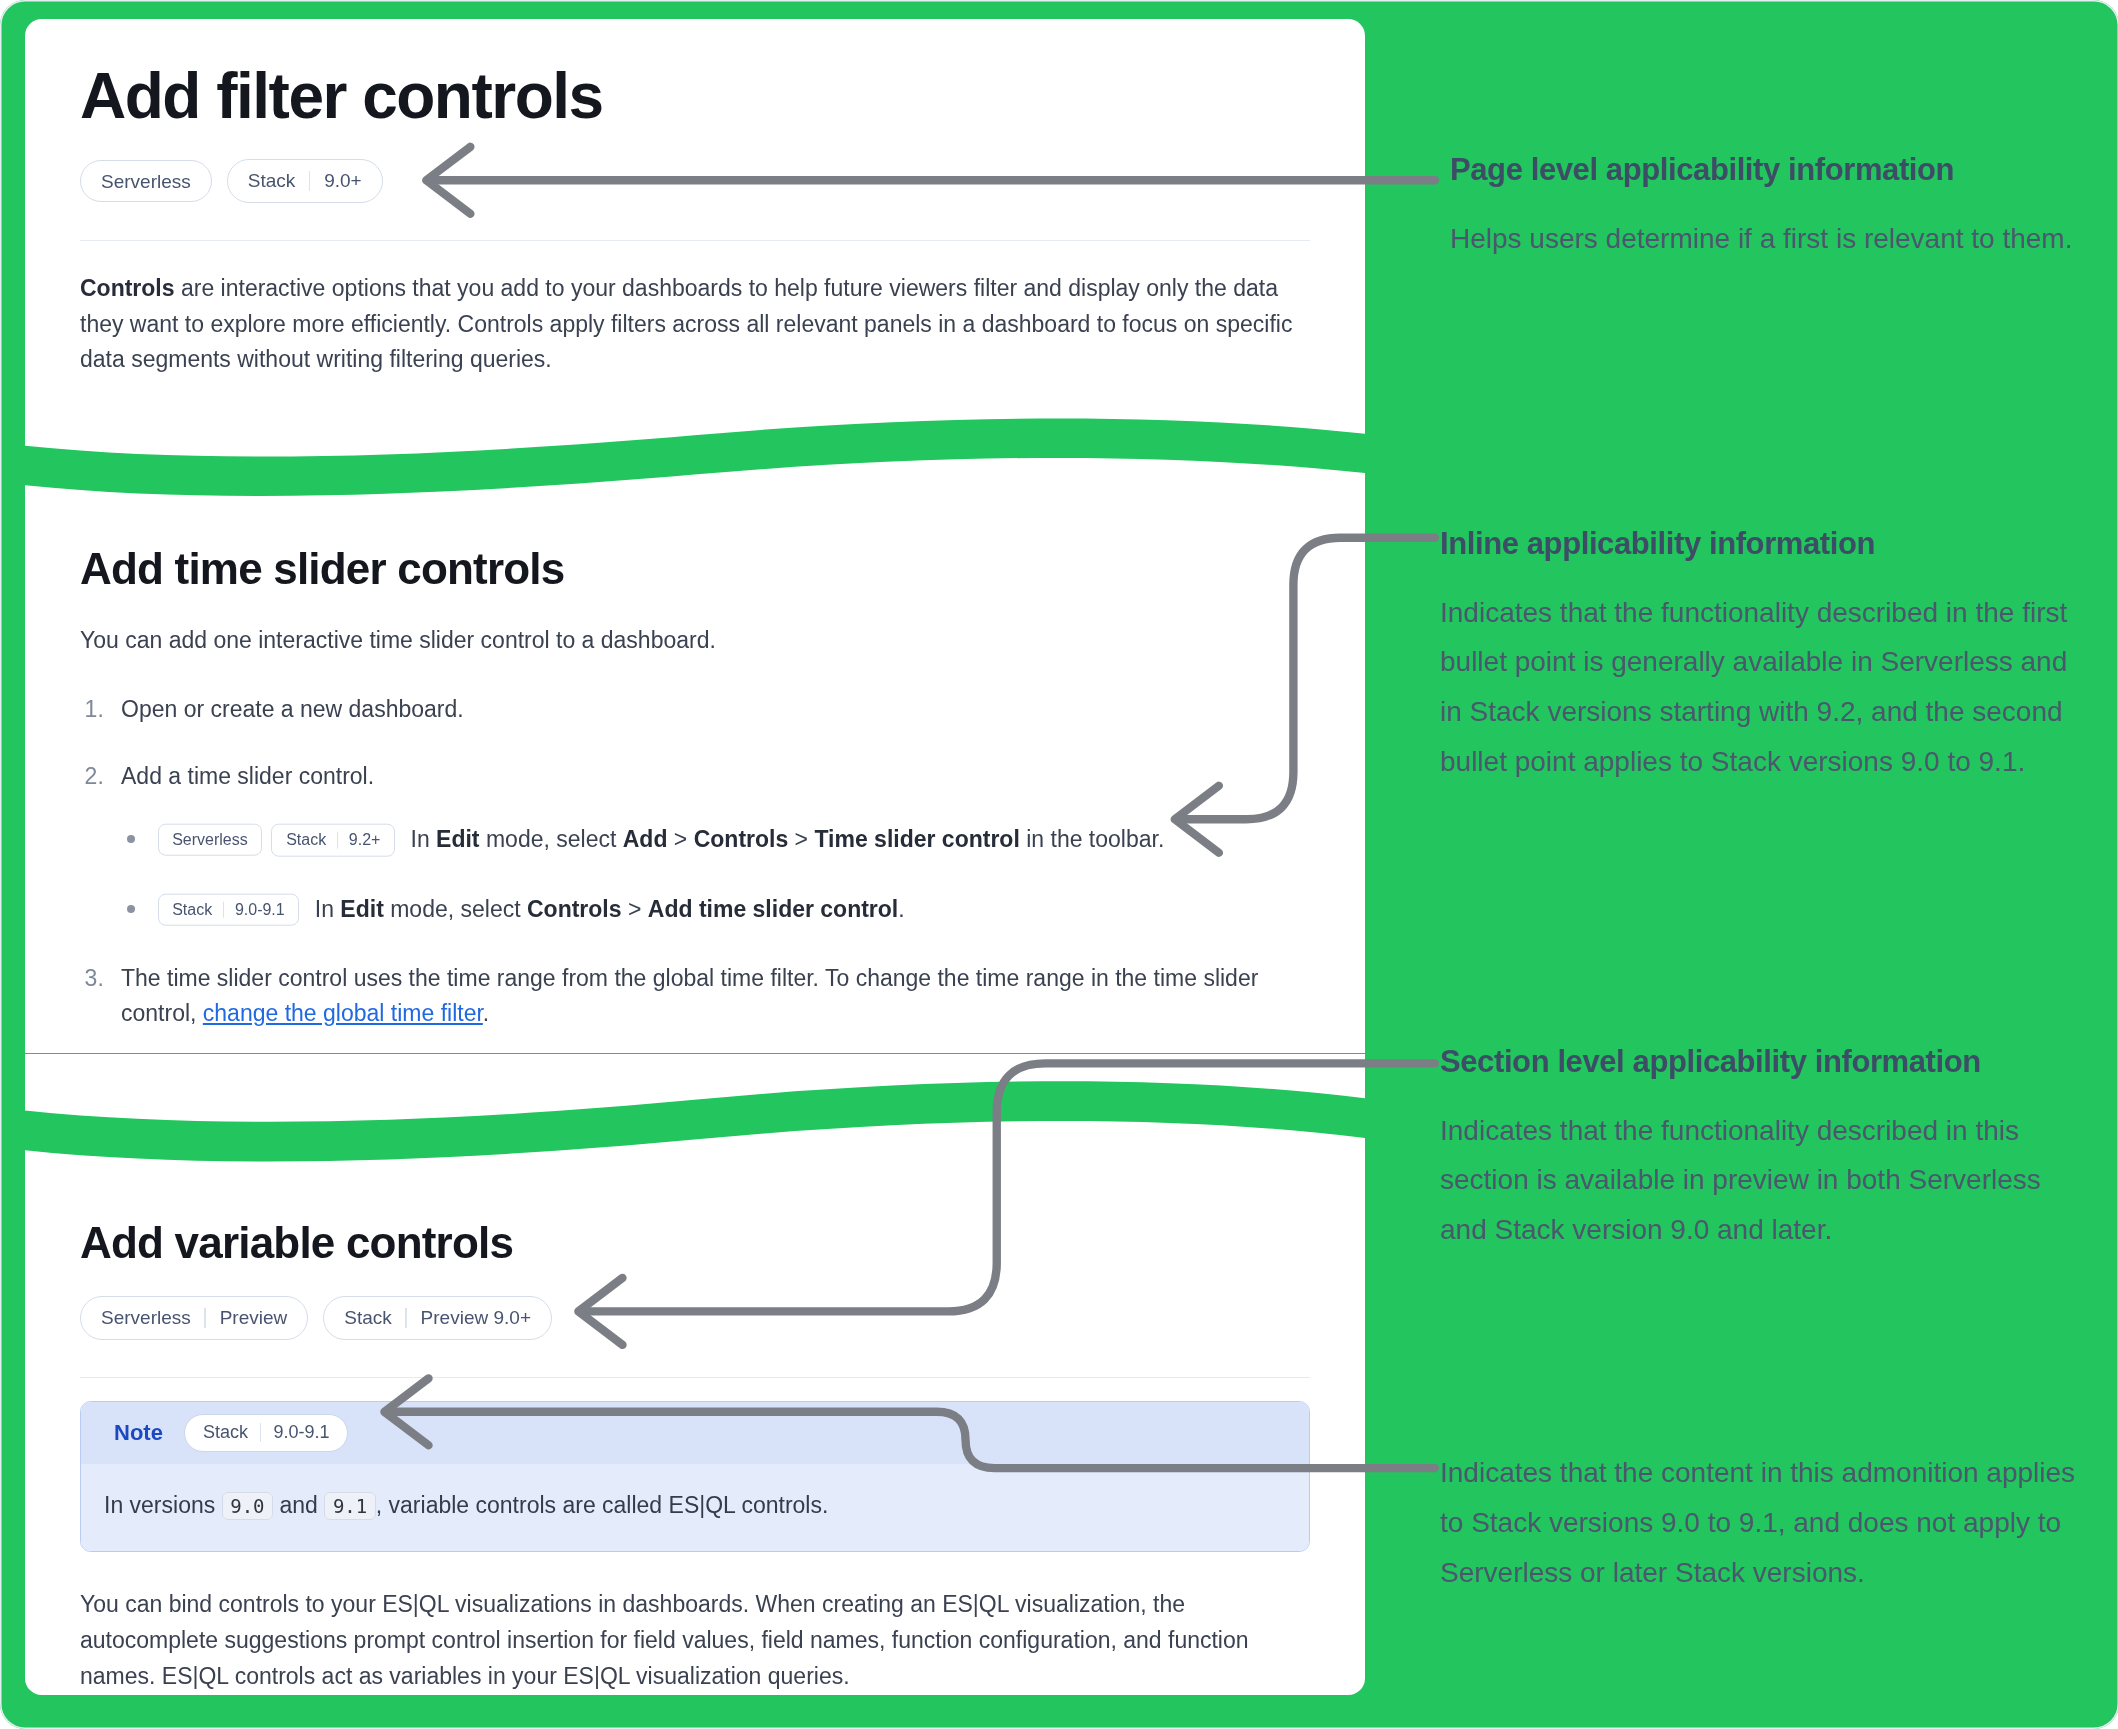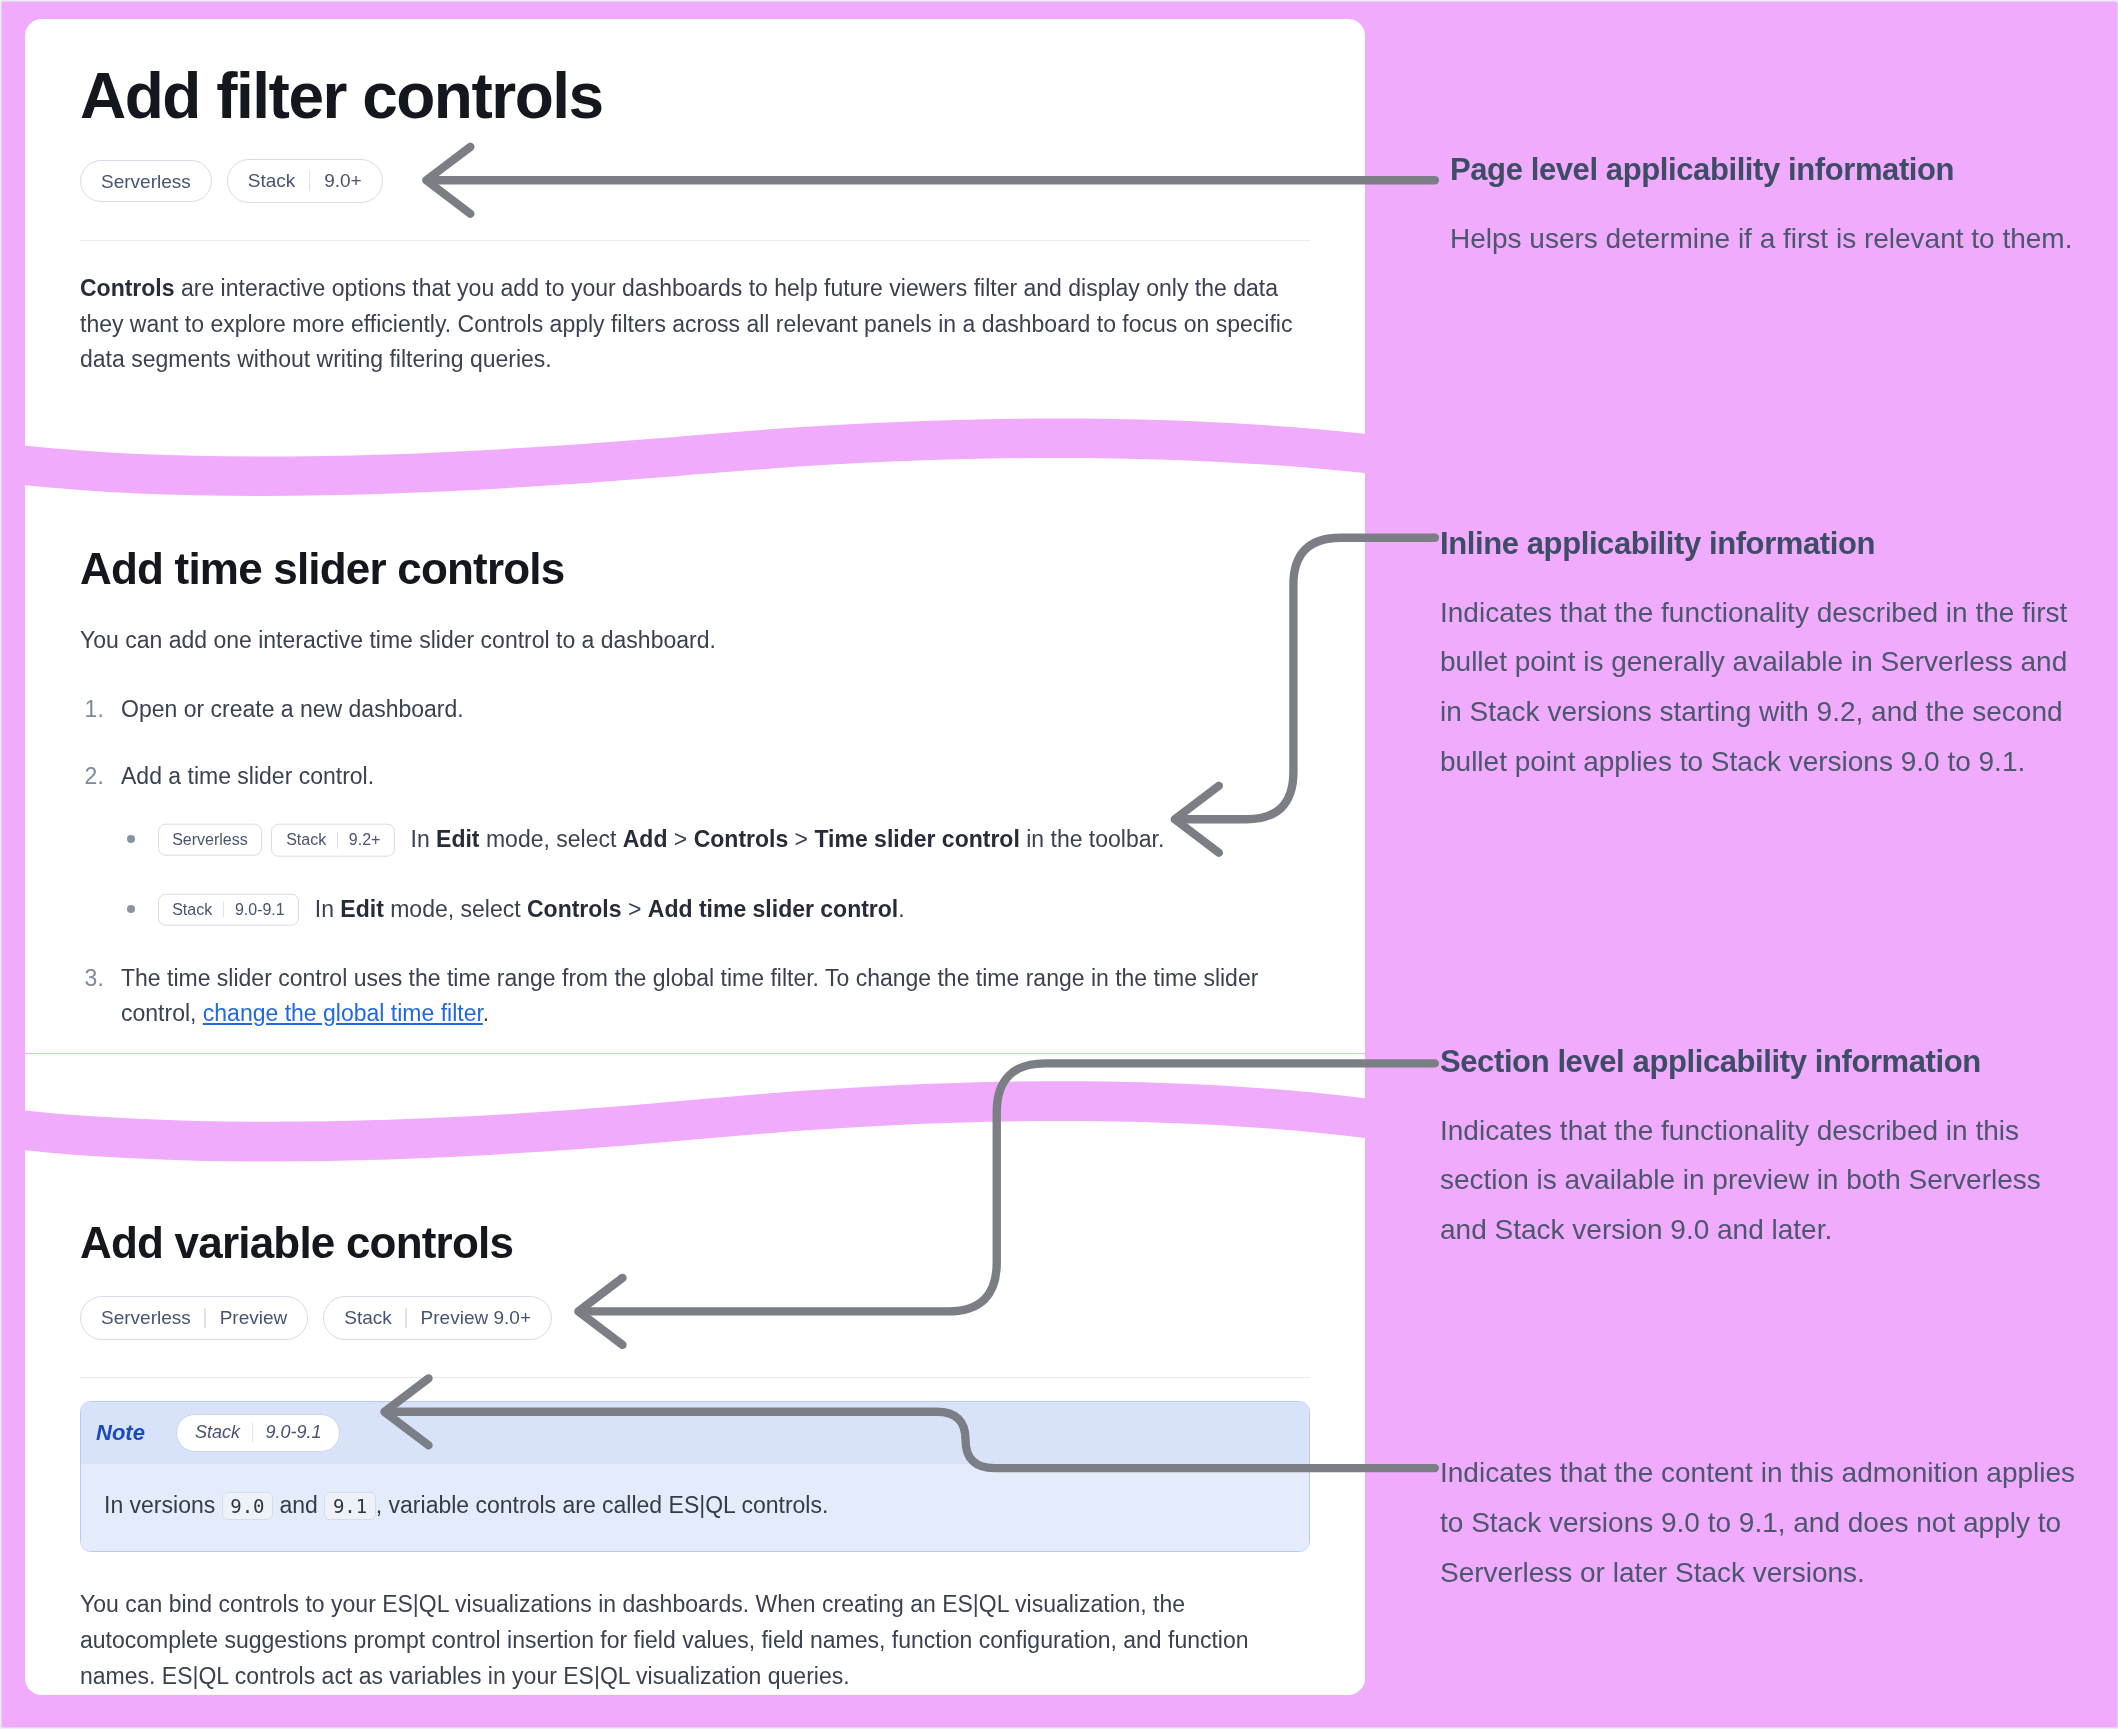--- a/index.html
+++ b/index.html
@@ -1,18 +1,18 @@
 <!DOCTYPE html>
 <html style="font-size:12px"><head>
 <meta charset="utf-8">
 <style>
   html,body{margin:0;padding:0;background:#ffffff;}
   .frame{
     position:relative;width:2119px;height:1729px;
-    background:#f0abfc;border-radius:3px;overflow:hidden;
+    background:#22c55e;border-radius:25px;overflow:hidden;
     font-family:"Liberation Sans",sans-serif;
     box-shadow:inset 0 0 0 1.5px #e9edf4;
   }
   
   .card{position:absolute;left:25px;width:1340px;background:#ffffff;padding:0 55px;box-sizing:border-box;}
   .card1{top:19px;height:392px;border-radius:16.7px 16.7px 0 0;}
   .card2{top:498px;height:555px;}
   .card3{top:1179px;height:516px;border-radius:0 0 16.7px 16.7px;}
   .gap{position:absolute;left:25px;width:1340px;}
   .gap svg{display:block;width:100%;height:100%;}
@@ -36,21 +36,21 @@
   ol.steps>li{counter-increment:step;position:relative;padding-left:41px;margin-bottom:32px;font-size:23px;line-height:1.5;color:#3a4150;}
   ol.steps>li::before{content:counter(step) ".";position:absolute;left:4.6px;top:0;color:#7f8899;}
   ul.subul{list-style:none;margin:29px 0 3px;padding:0 0 0 1.5px;}
   ul.subul>li{position:relative;padding-left:35px;margin-bottom:33px;font-size:23px;line-height:1.5;color:#3a4150;}
   ul.subul>li::before{content:"";position:absolute;left:4.6px;top:13px;width:8.4px;height:8.4px;border-radius:50%;background:#8b93a2;}
   ul.subul .badge, .note-head .badge{font-size:16px;padding:6.8px 13.7px;border-radius:7.6px;gap:10.6px;margin-right:9px;transform:translateY(-2.3px);}
   ul.subul .bdiv{width:1.5px;height:16.7px;background:#dde3ec;}
   a.link{color:#2069e0;text-decoration:underline;}
 
   .note{margin-top:23px;border:1.5px solid #b9cbf2;border-radius:10.6px;overflow:hidden;}
-  .note-head{background:#d8e2f9;padding:12px 15px;display:flex;align-items:center;gap:31px;font-style:italic;}
+  .note-head{background:#d8e2f9;padding:12px 33px;display:flex;align-items:center;gap:21px;}
   .note-label{color:#1b49c0;font-weight:700;font-size:22px;}
   .note-head .badge{font-size:18px;padding:8.4px 18px;border-radius:760px;gap:12px;margin:0;transform:none;border-color:#ccd6ec;}
   .note-head .bdiv{width:1.5px;height:19px;background:#dde3ef;}
   .note-body{background:#e4ebfb;padding:24px 23px 29px;font-size:23px;line-height:1.5;color:#343b49;}
   code.chip{font-family:"DejaVu Sans Mono",monospace;font-size:19px;background:#eef1f8;border:1.5px solid #d6dce7;border-radius:6px;padding:2.3px 7.6px;color:#2f3640;}
 
   
   .ann{position:absolute;left:1440px;width:653px;}
   .ann h3{margin:0 0 26px;font-size:31px;font-weight:700;letter-spacing:-0.4px;color:#3e4d66;line-height:1.15;}
   .ann p{margin:0;font-size:28px;line-height:1.78;color:#4a576c;}

